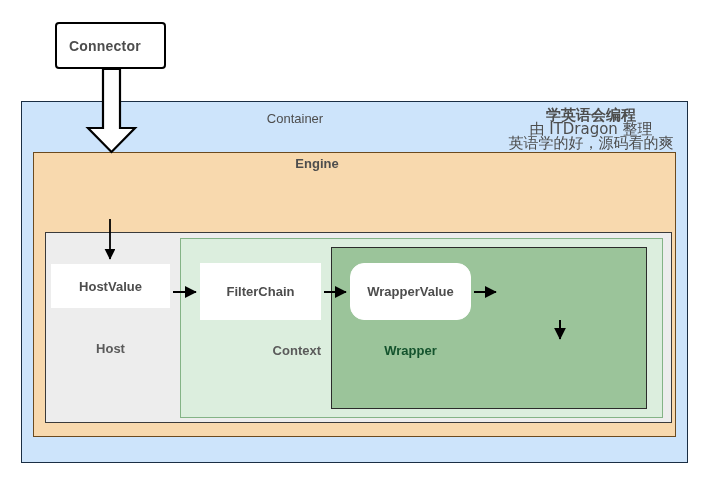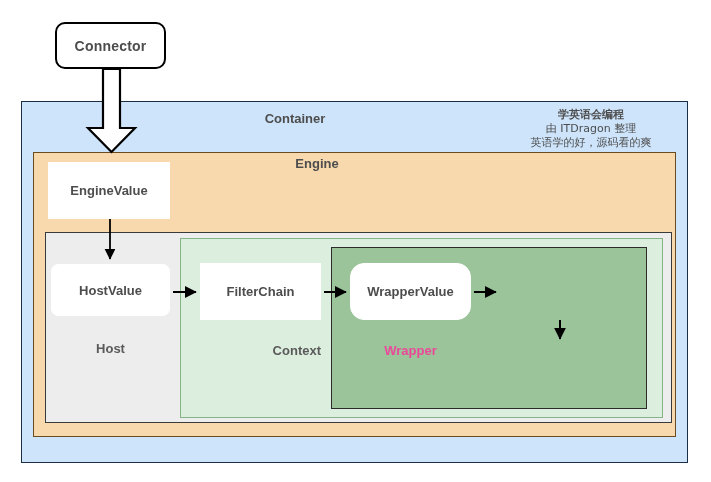--- a/index.html
+++ b/index.html
@@ -17,45 +17,45 @@
     background: #ffffff;
     overflow: hidden;
   }
   .abs { position: absolute; box-sizing: border-box; }
 
   
   .connector {
     left: 55px; top: 22px; width: 111px; height: 47px;
     background: #ffffff;
     border: 2px solid #000000;
-    border-radius: 10px;
-    display: flex; align-items: center; justify-content: center;
+    border-radius: 4px;
+    display: flex; align-items: center;  padding-left: 12px;
   }
   .connector-label {
     font-size: 14px; font-weight: bold; color: #4d4d4d;
     letter-spacing: .2px;
   }
 
   
   .container-box {
     left: 21px; top: 101px; width: 667px; height: 362px;
     background: #cde4fb;
     border: 1px solid #1a2e44;
   }
   .container-label {
     left: 250px; top: 111px; width: 90px;
-    font-size: 13px; font-weight: bold; color: #4d4d4d;
+    font-size: 13px; font-weight: normal; color: #4d4d4d;
     text-align: center;
   }
 
   
   .credit {
     left: 498px; top: 108px; width: 186px;
     text-align: center;
-    font-size: 11px; line-height: 14px; color: #4d4d4d;
+    font-size: 15px; line-height: 14px; color: #4d4d4d;
     font-family: "DejaVu Sans", sans-serif;
   }
   .credit .l1 { font-weight: bold; }
 
   
   .engine-box {
     left: 33px; top: 152px; width: 643px; height: 285px;
     background: #f8d9ae;
     border: 1px solid #6b4a1f;
   }
@@ -90,33 +90,33 @@
   }
 
   
   .wrapper-box {
     left: 331px; top: 247px; width: 316px; height: 162px;
     background: #9bc49a;
     border: 1px solid #2b2b2b;
   }
   .wrapper-label {
     left: 350px; top: 343px; width: 121px;
-    font-size: 13px; font-weight: bold; color: #ec4899;
+    font-size: 13px; font-weight: bold; color: #14532d;
     text-align: center;
   }
 
   
   .node {
     background: #ffffff;
     border: 1px solid #ffffff;
     display: flex; align-items: center; justify-content: center;
     font-size: 13px; font-weight: bold; color: #4d4d4d;
   }
   .n-engine-value { left: 48px;  top: 162px; width: 122px; height: 57px; }
-  .n-host-value   { left: 51px;  top: 264px; width: 119px; height: 52px; border-radius: 7px; }
+  .n-host-value   { left: 51px;  top: 264px; width: 119px; height: 44px; }
   .n-context-value{ left: 200px; top: 263px; width: 121px; height: 57px; }
   .n-wrapper-value{ left: 350px; top: 263px; width: 121px; height: 57px; border-radius: 14px; }
   .n-filter-chain { left: 500px; top: 262px; width: 120px; height: 58px; }
   .n-servlet      { left: 500px; top: 343px; width: 120px; height: 56px; }
 
   
   .arrows {
     left: 0; top: 0; width: 711px; height: 482px;
     pointer-events: none;
   }
@@ -141,21 +141,20 @@
   <div class="abs host-label">Host</div>
   <div class="abs context-label">Context</div>
   <div class="abs wrapper-label">Wrapper</div>
 
   <div class="abs credit">
     <div class="l1">学英语会编程</div>
     <div class="l2">由 ITDragon 整理</div>
     <div class="l3">英语学的好，源码看的爽</div>
   </div>
 
-  <div class="abs node n-engine-value">EngineValue</div>
   <div class="abs node n-host-value">HostValue</div>
   <div class="abs node n-context-value">FilterChain</div>
   <div class="abs node n-wrapper-value">WrapperValue</div>
 
   <div class="abs connector">
     <span class="connector-label">Connector</span>
   </div>
 
   <svg class="abs arrows" viewBox="0 0 711 482" xmlns="http://www.w3.org/2000/svg">
     <defs>

